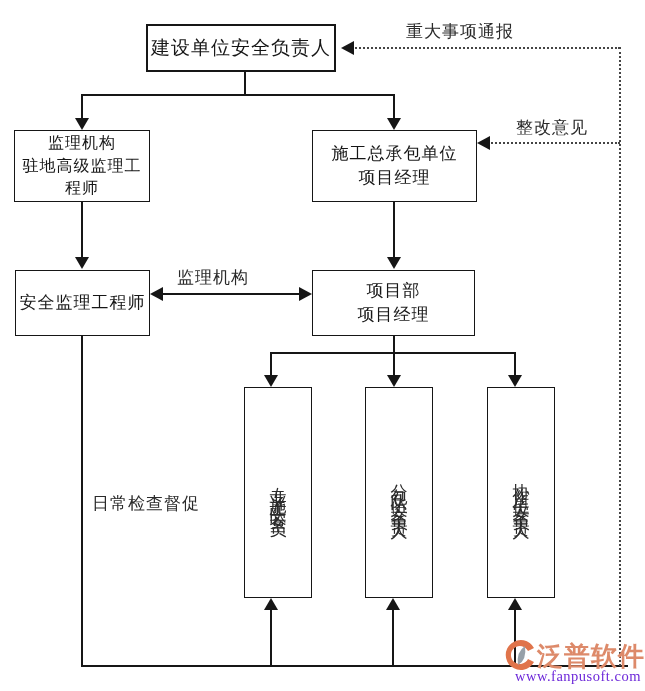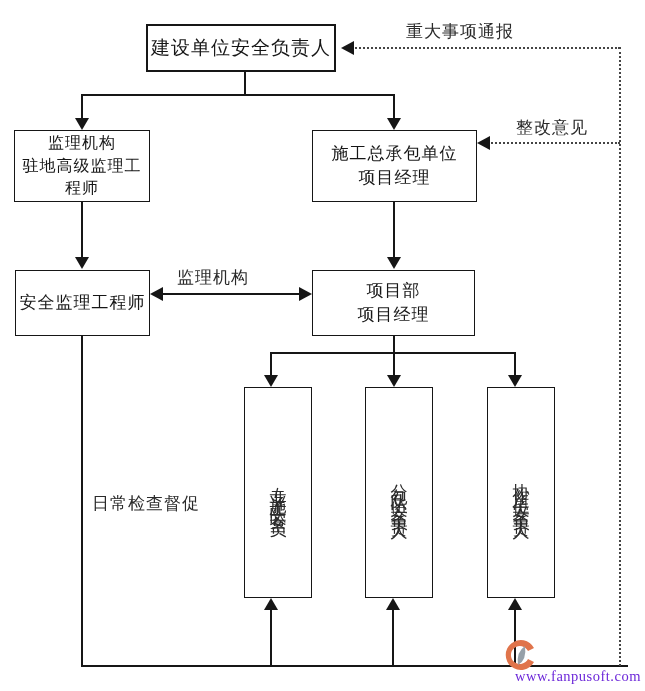--- a/index.html
+++ b/index.html
@@ -176,15 +176,16 @@
   </div>
 
   <div class="vnode" style="left:487px; top:387px; width:68px; height:211px;">
     <span class="vtext">协作单位安全负责人</span>
   </div>
 
   <svg class="brand-icon" viewBox="0 0 32 32">
     <path d="M30 9 A15 15 0 1 0 30 23 L24 20 A9 9 0 1 1 24 12 Z" fill="#e0744b"></path>
     <path d="M21 7 Q12 13 14 26 Q23 21 21 7 Z" fill="#97a0a8"></path>
   </svg>
+  <div class="brand">泛普软件</div>
   <div class="brand-url">www.fanpusoft.com</div>
 
 </div>
 
 </body></html>

